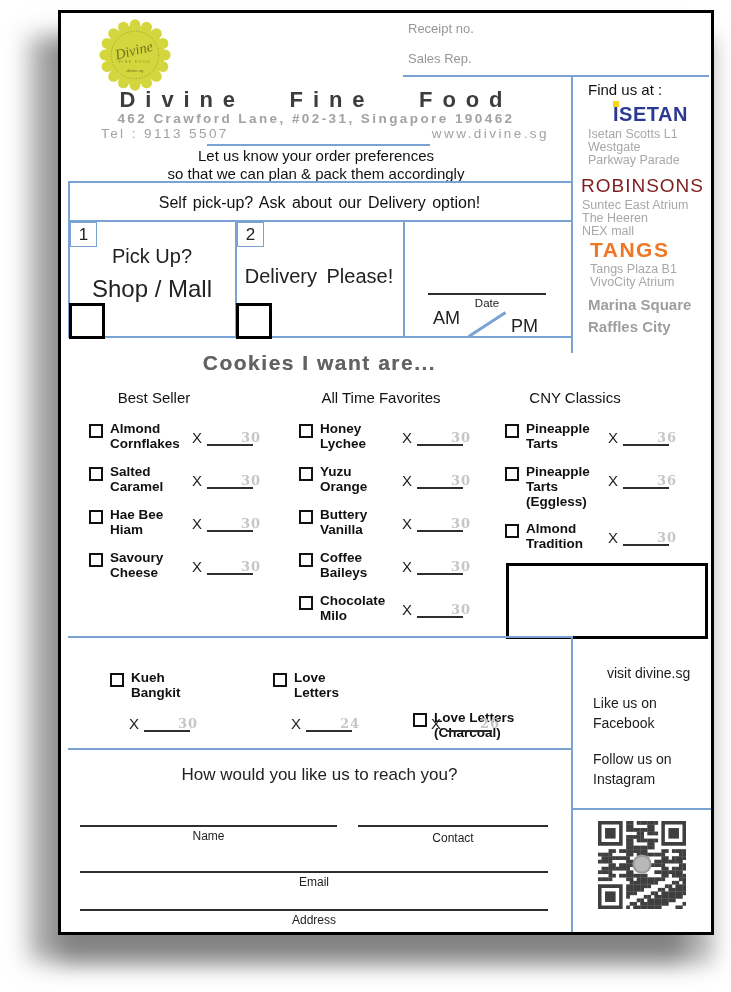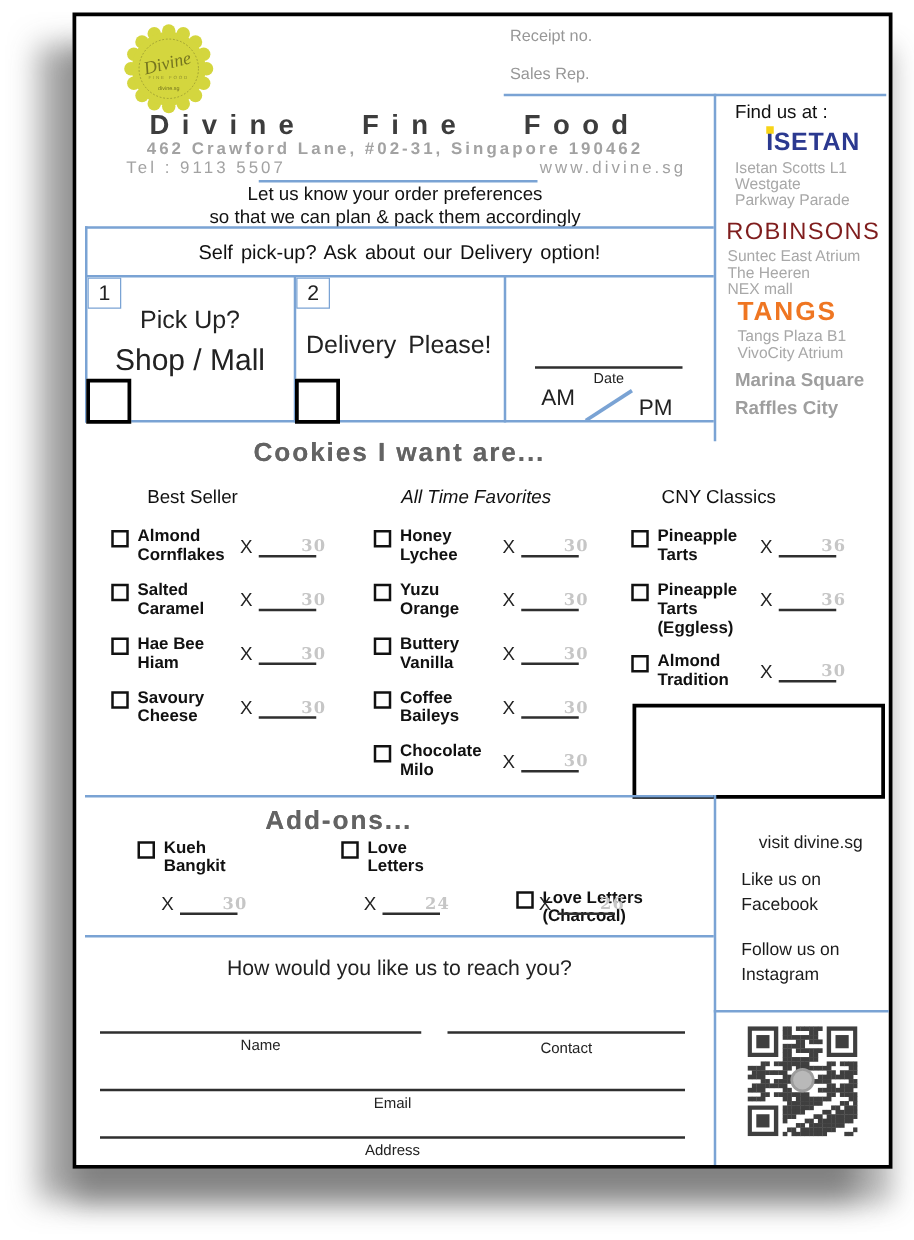--- a/index.html
+++ b/index.html
@@ -129,21 +129,21 @@
   <div class="abs kline" style="left:367px;top:280px;width:118px;"></div>
   <div class="abs flabel" style="left:367px;top:284px;width:118px;font-size:11.5px;">Date</div>
   <div class="abs" style="left:372px;top:295px;font-size:18px;">AM</div>
   <div class="slash" style="left:404px;top:310px;"></div>
   <div class="abs" style="left:450px;top:303px;font-size:18px;">PM</div>
 
   
   <div class="abs chalk" style="left:7px;top:338px;width:503px;">Cookies I want are...</div>
 
   <div class="abs colhead" style="left:28px;top:376px;width:130px;">Best Seller</div>
-  <div class="abs colhead" style="left:250px;top:376px;width:140px;font-style:italic;">All Time Favorites</div>
+  <div class="abs colhead" style="left:250px;top:376px;width:140px;">All Time Favorites</div>
   <div class="abs colhead" style="left:444px;top:376px;width:140px;">CNY Classics</div>
 
   
   <div class="item" style="left:28px;top:408px;">
     <span class="cb"></span>
     <span class="iname">Almond Cornflakes</span>
     <span class="qty">
         <span class="x">X</span>
         <span class="fill"></span>
         <span class="num">30</span>
@@ -251,21 +251,20 @@
         <span class="fill"></span>
         <span class="num">30</span>
       </span>
   </div>
 
   <div class="emptybox" style="left:445px;top:550px;width:196px;height:70px;"></div>
 
   
   <div class="abs bl hline" style="left:7px;top:623px;width:503px;"></div>
   <div class="abs bl vline" style="left:510px;top:623px;height:296px;"></div>
-  <div class="abs chalk" style="left:10px;top:632px;width:400px;">Add-ons...</div>
 
   <div class="addon" style="left:49px;top:657px;">
     <span class="cb"></span>
     <span class="iname">Kueh Bangkit</span>
   </div>
   <div class="addon" style="left:212px;top:657px;">
     <span class="cb"></span>
     <span class="iname">Love Letters</span>
   </div>
   <div class="addon wide" style="left:352px;top:657px;margin-top:40px;">

